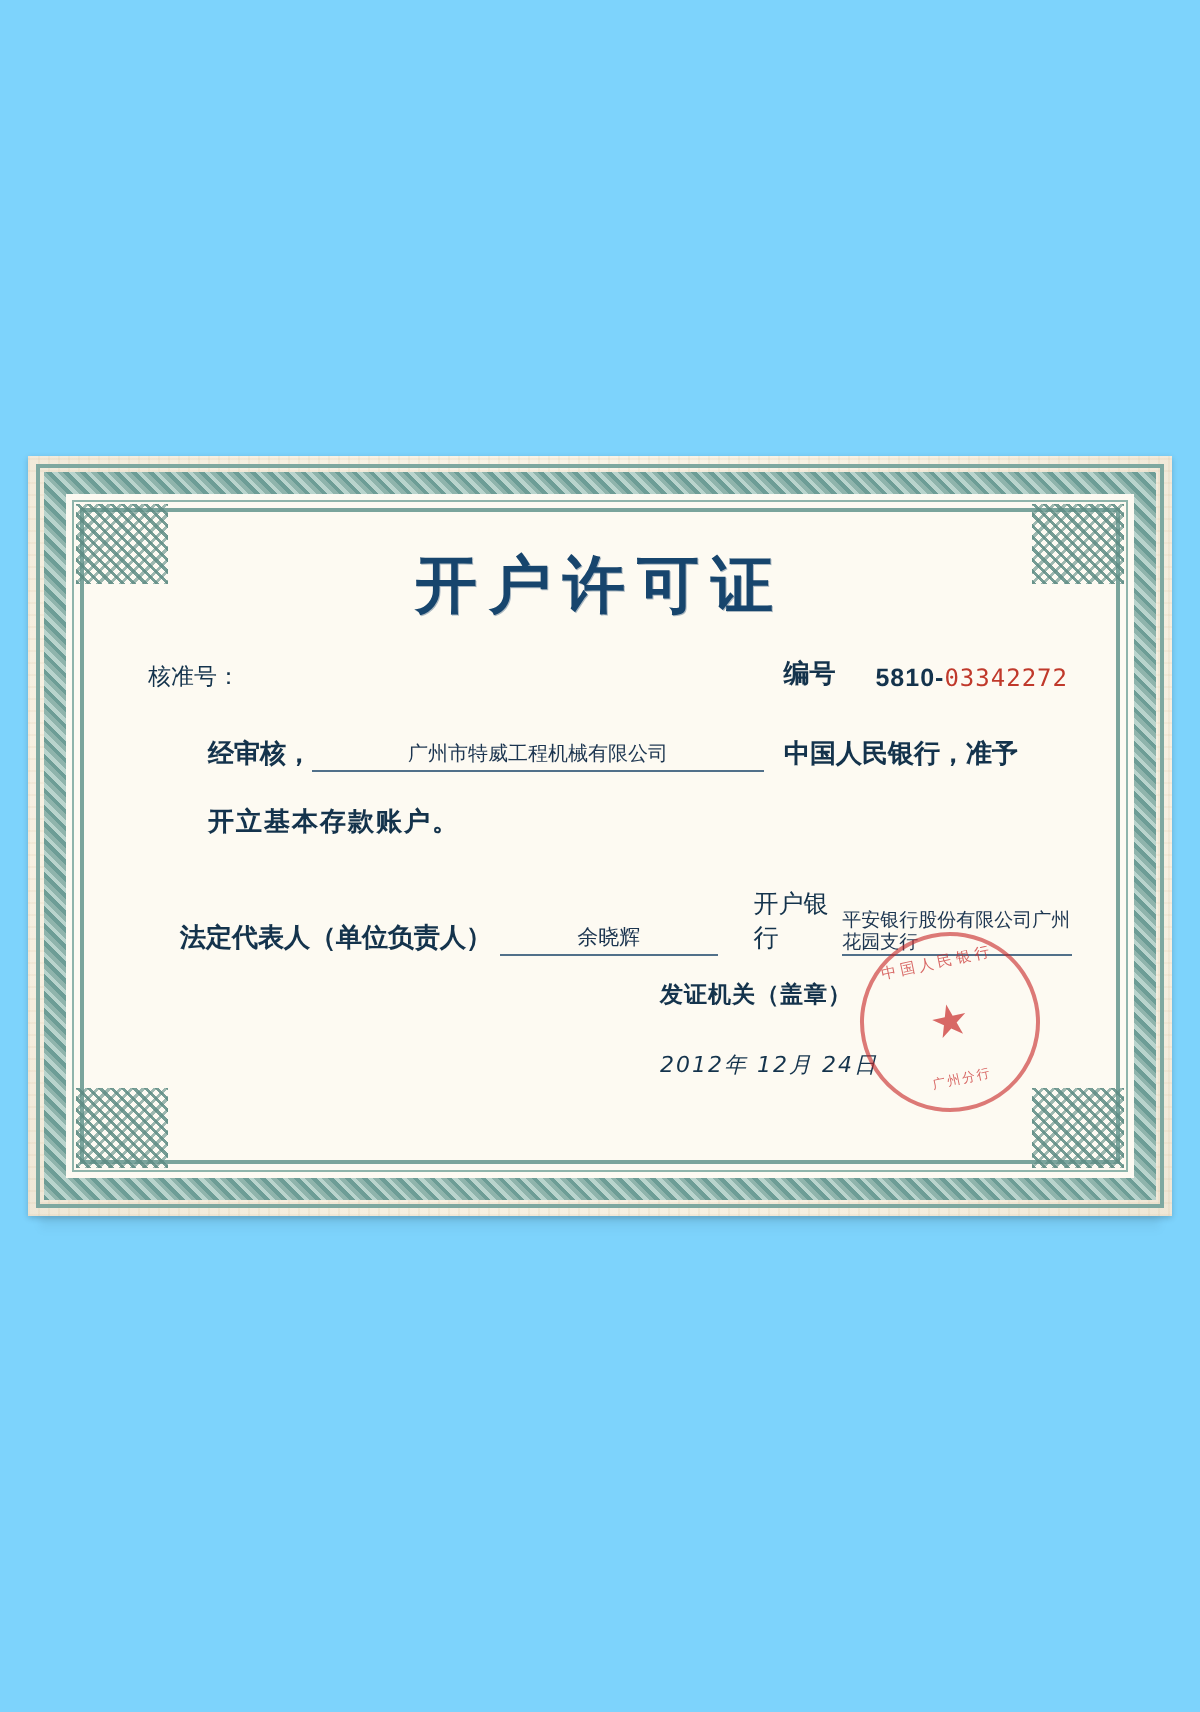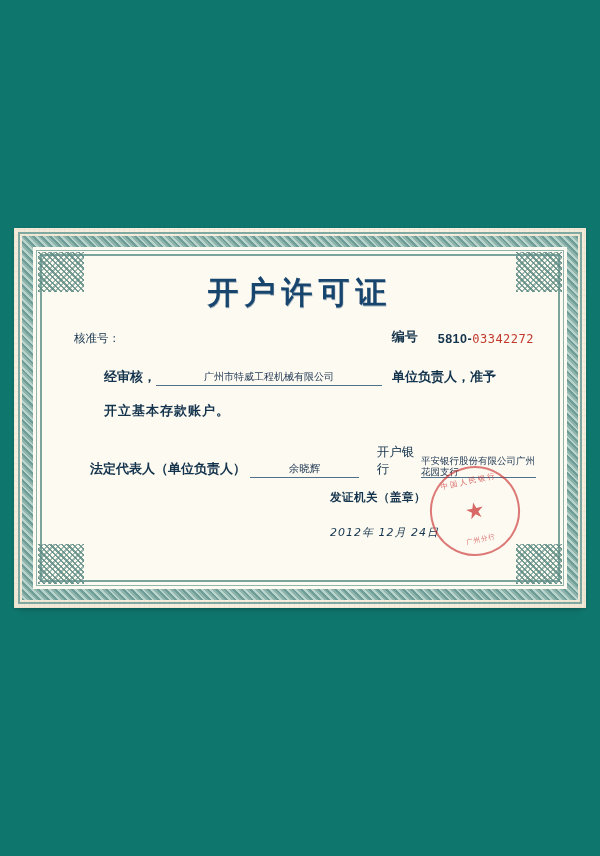--- a/index.html
+++ b/index.html
@@ -12,21 +12,21 @@
     height: 856px;
     font-family: "Liberation Sans", sans-serif;
     overflow: hidden;
   }
 
   
   #page {
     position: relative;
     width: 600px;
     height: 856px;
-    background: #0f766e;
+    background: #7dd3fc;
   }
 
   
   #certificate {
     position: absolute;
     left: 14px;
     top: 228px;
     width: 572px;
     height: 380px;
     background:
@@ -389,21 +389,21 @@
         <span class="lbl">核准号：</span>
         <span class="spacer"></span>
         <span class="no-label">编号</span>
         <span class="serial-prefix">5810-</span>
         <span class="serial">03342272</span>
       </div>
 
       <div class="row-audit">
         <span class="lbl big">经审核，</span>
         <span class="company">广州市特威工程机械有限公司</span>
-        <span class="tail">单位负责人，准予</span>
+        <span class="tail">中国人民银行，准予</span>
       </div>
 
       <div class="row-open">开立基本存款账户。</div>
 
       <div class="row-legal">
         <span class="lbl big">法定代表人（单位负责人）</span>
         <span class="u-rep">余晓辉</span>
         <span class="bank-lbl">开户银行</span>
         <span class="bank-val">平安银行股份有限公司广州花园支行</span>
       </div>

